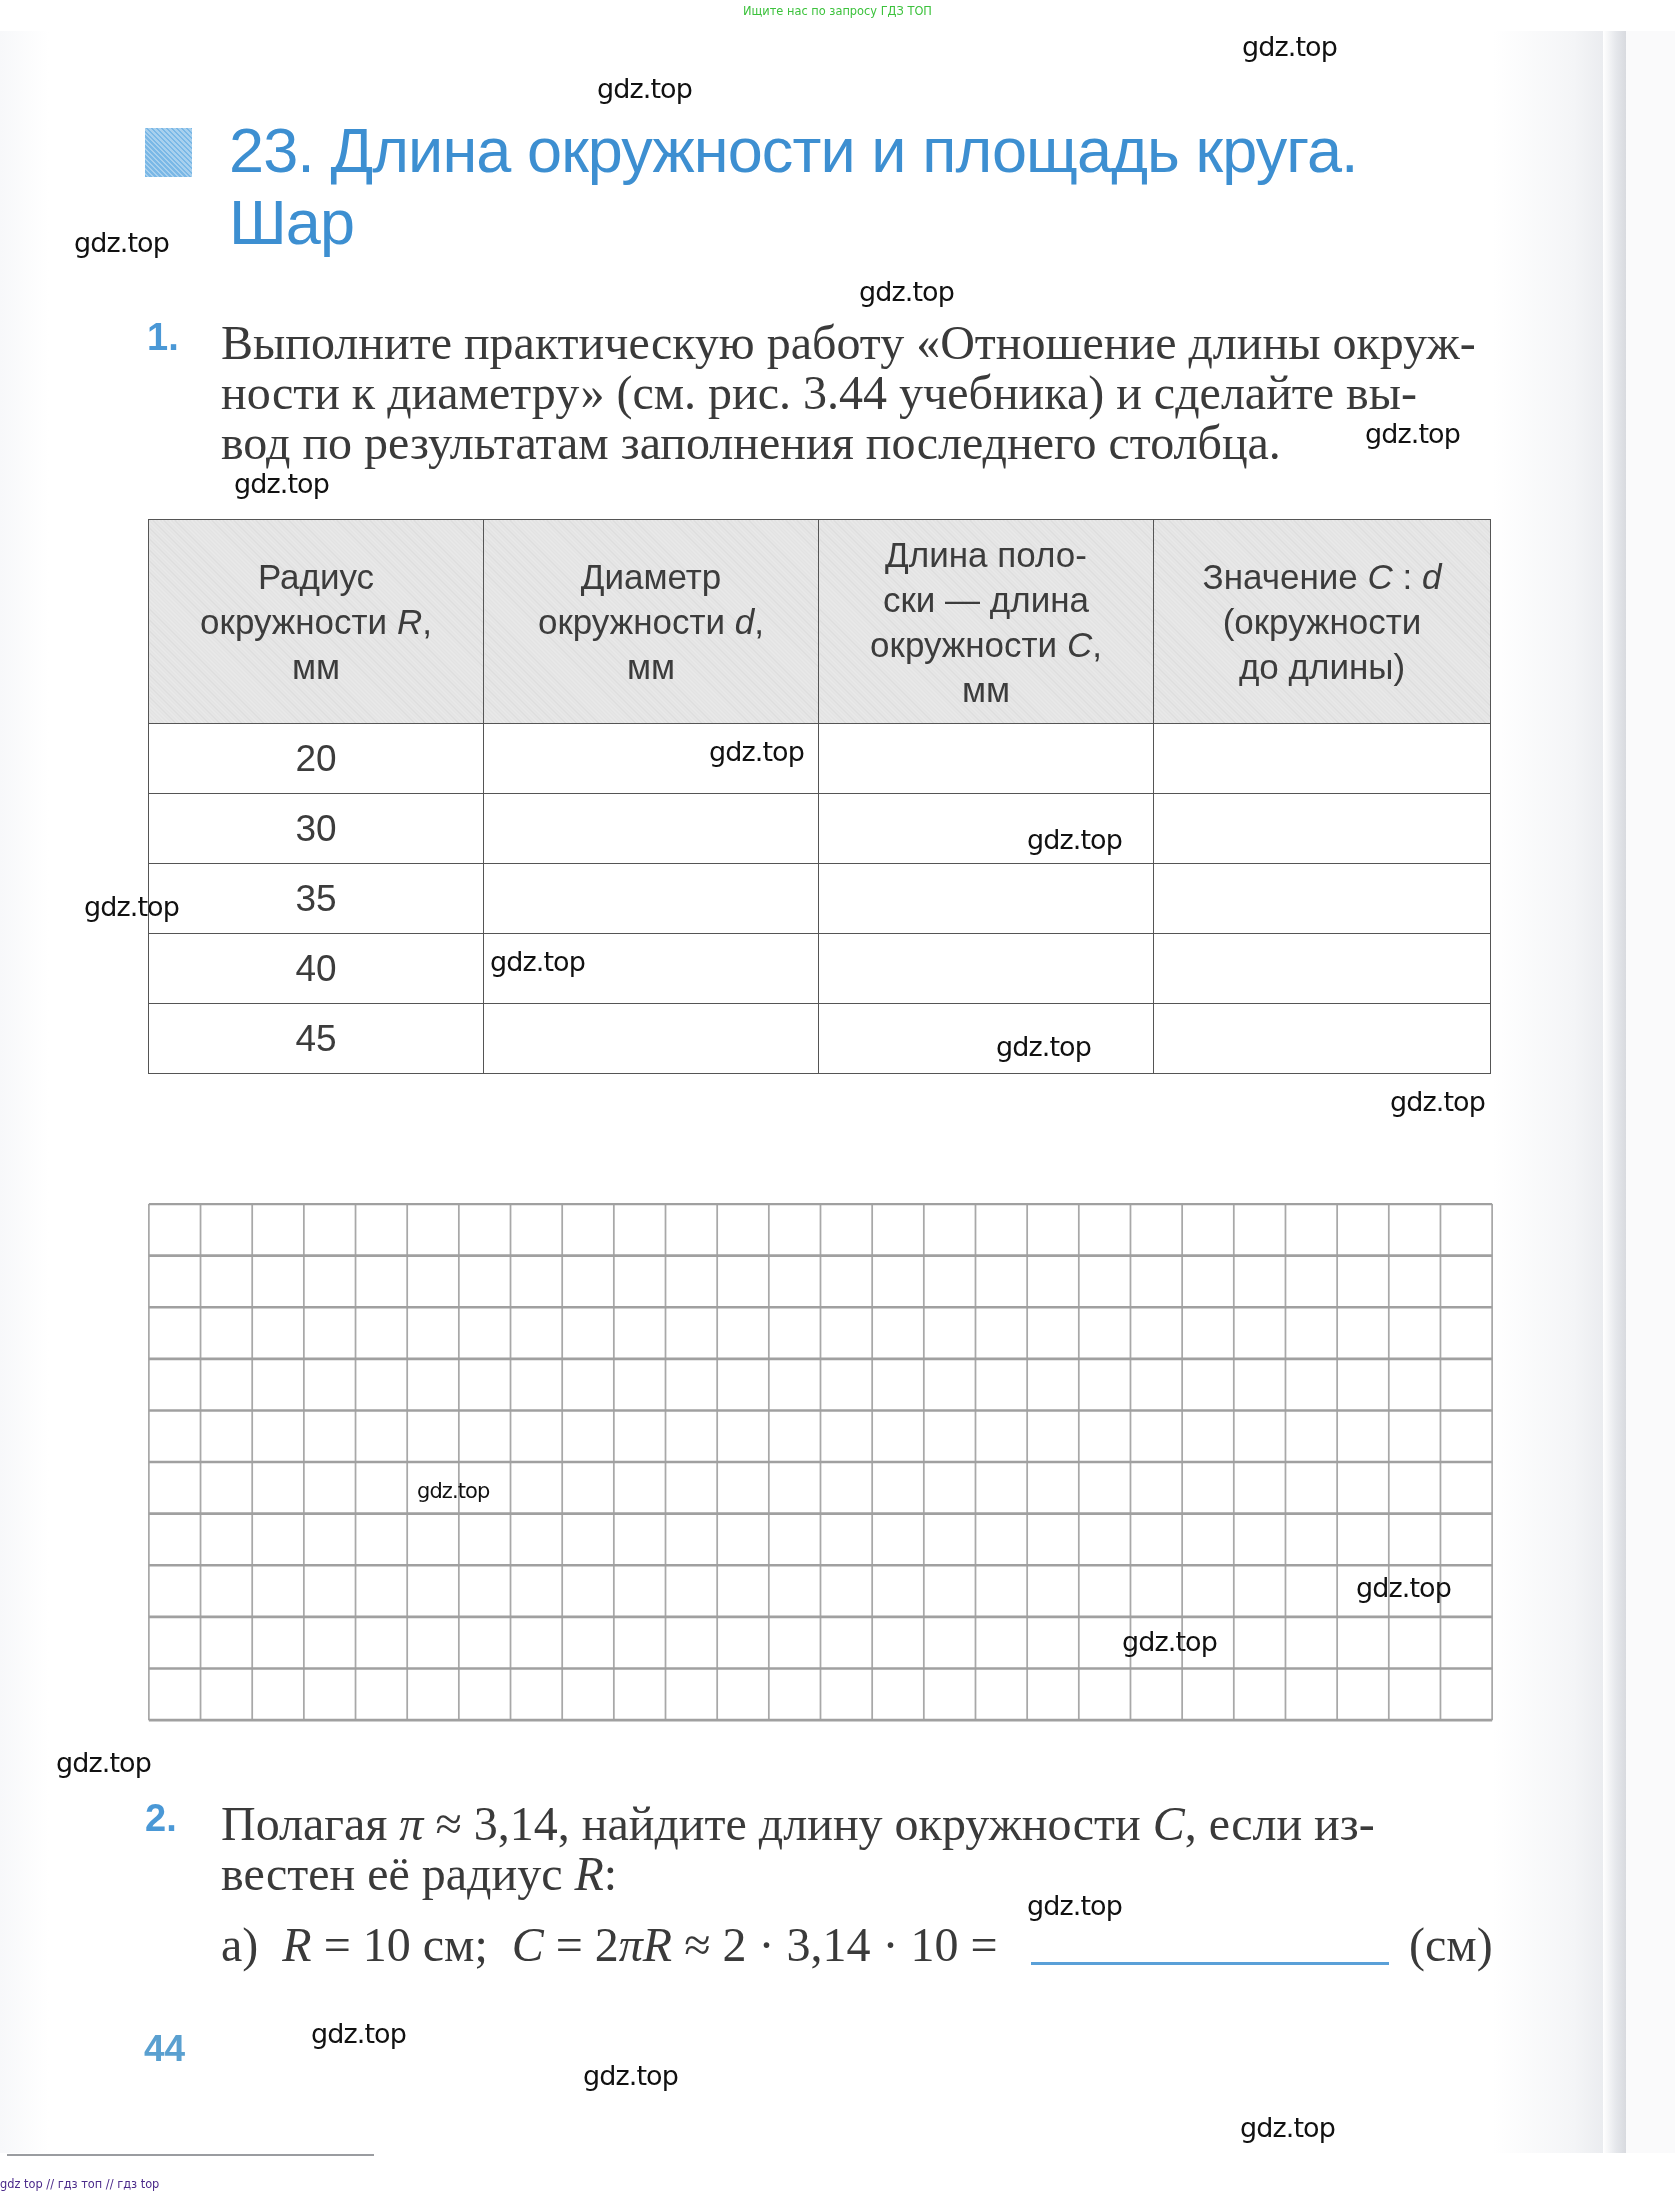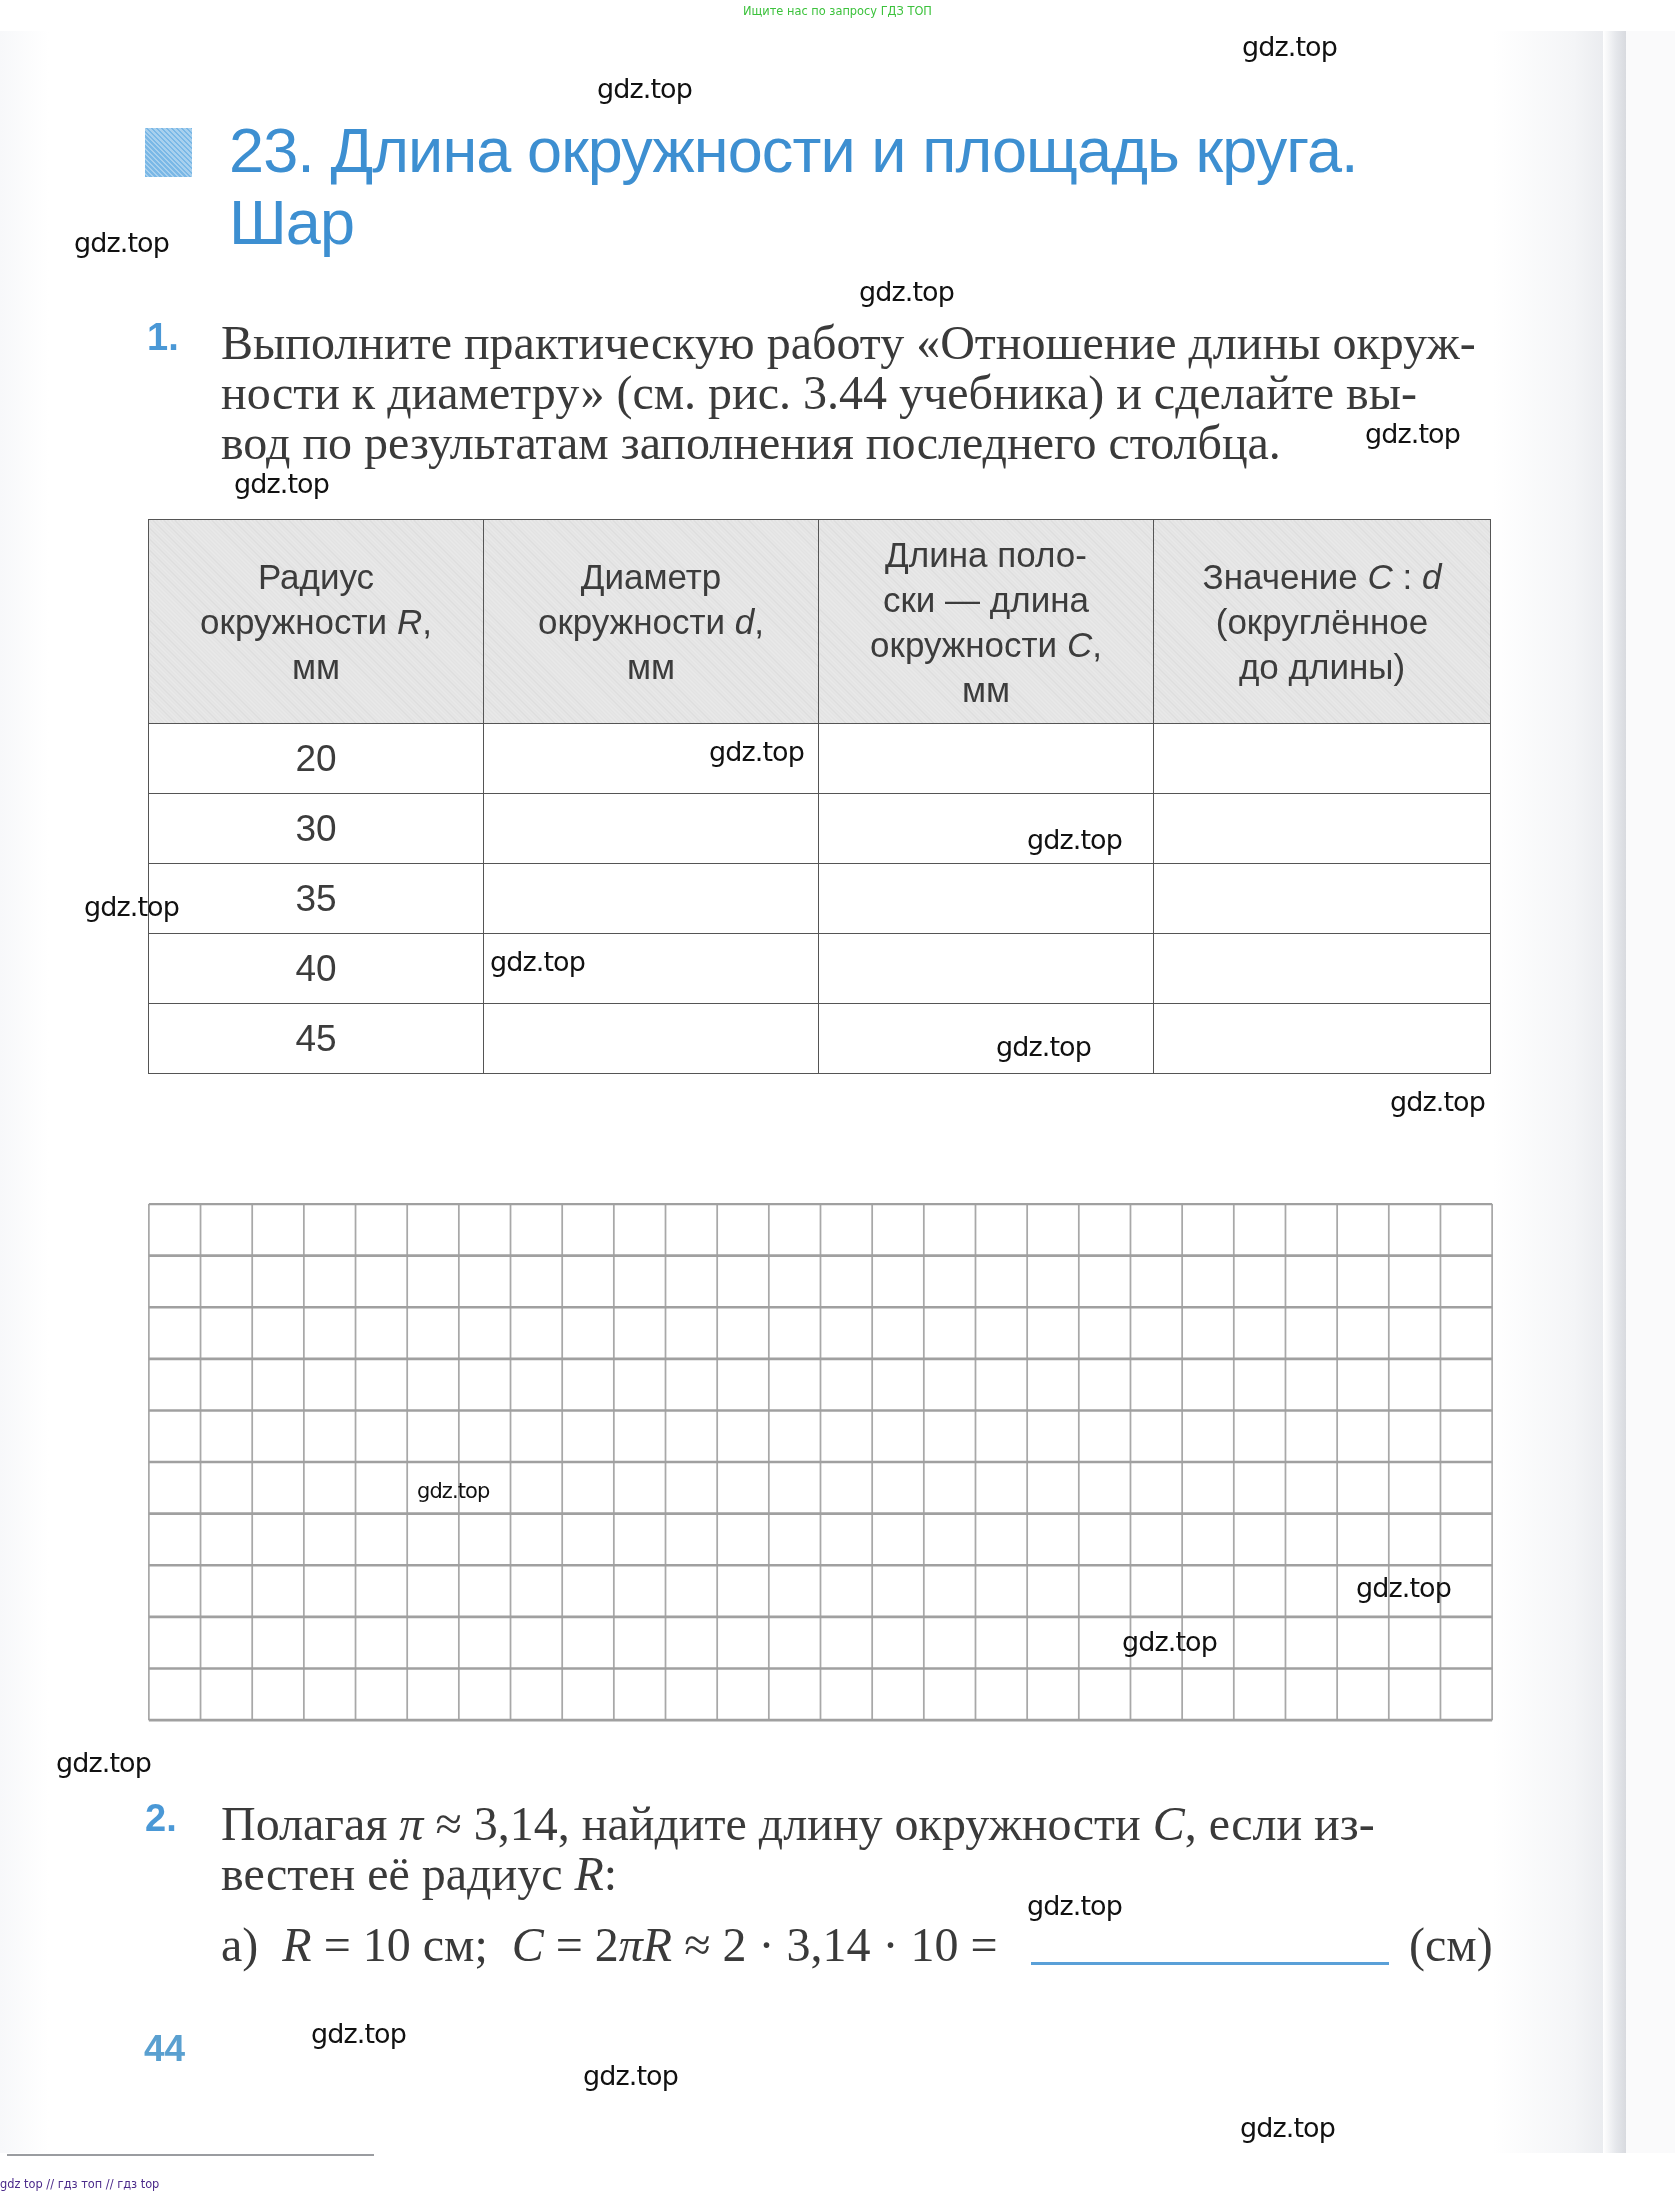--- a/index.html
+++ b/index.html
@@ -127,21 +127,21 @@
         <div>мм</div>
       </th>
       <th>
         <div>Длина поло-</div>
         <div>ски — длина</div>
         <div><span>окружности <span class="i">C</span>,</span></div>
         <div>мм</div>
       </th>
       <th>
         <div><span>Значение <span class="i">C</span> : <span class="i">d</span></span></div>
-        <div>(округлённое</div>
+        <div>(окружности</div>
         <div>до длины)</div>
       </th>
     </tr>
   </thead>
   <tbody id="table-body">
       <tr>
         <td>20</td>
         <td class="blank"></td>
         <td class="blank"></td>
         <td class="blank"></td>

